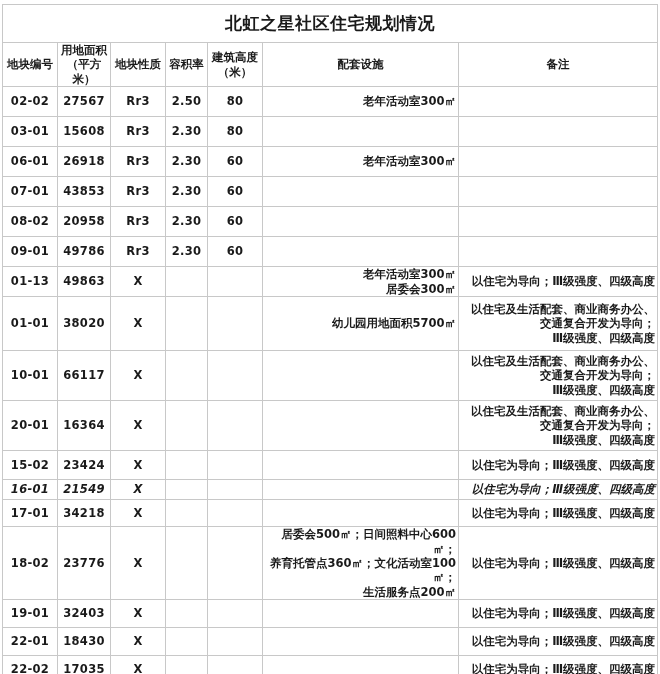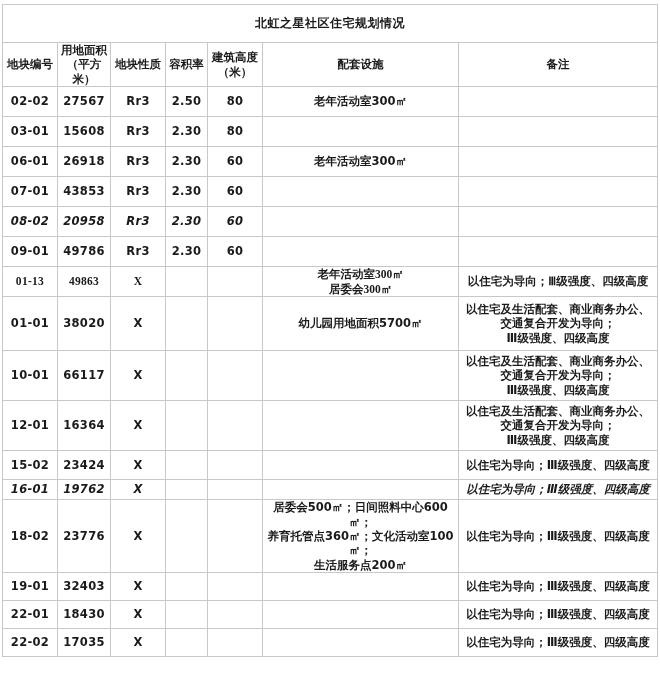--- a/index.html
+++ b/index.html
@@ -46,21 +46,21 @@
   col.c-area   { width: 53px; }
   col.c-nature { width: 55px; }
   col.c-far    { width: 42px; }
   col.c-height { width: 55px; }
   col.c-fac    { width: 196px; }
   col.c-remark { width: 199px; }
 
   
   .title-cell {
     height: 37px;
-    font-size: 12px;
+    font-size: 17px;
     font-weight: bold;
     letter-spacing: 0.5px;
     padding: 0 4px;
   }
 
   
   .head-row th {
     height: 38px;
     font-size: 11.5px;
     font-weight: bold;
@@ -71,21 +71,21 @@
   }
 
   
   .body-row td {
     font-size: 11.5px;
   }
   .cell-num { font-size: 11.5px; letter-spacing: 0.3px; }
   .cell-fac { font-size: 11px; line-height: 1.45; }
   .cell-remark { font-size: 11px; line-height: 1.45; }
 
-  .ml { display: block; }
+  .ml { display: block; text-align: right; }
 </style>
 </head>
 <body>
 
 <div class="sheet">
   <table class="plan-table">
     <colgroup>
       <col class="c-code">
       <col class="c-area">
       <col class="c-nature">
@@ -156,39 +156,39 @@
         </tr>
         <tr class="body-row" style="height: 30px; margin-top: 39px;">
           <td class="cell-num">07-01</td>
           <td class="cell-num">43853</td>
           <td class="cell-num">Rr3</td>
           <td class="cell-num">2.30</td>
           <td class="cell-num">60</td>
           <td class="cell-fac"></td>
           <td class="cell-remark"></td>
         </tr>
-        <tr class="body-row" style="height: 30px; font-style: italic;">
+        <tr class="body-row" style="height: 30px;">
           <td class="cell-num">08-02</td>
           <td class="cell-num">20958</td>
           <td class="cell-num">Rr3</td>
           <td class="cell-num">2.30</td>
           <td class="cell-num">60</td>
           <td class="cell-fac"></td>
           <td class="cell-remark"></td>
         </tr>
         <tr class="body-row" style="height: 30px; padding-left: 15px;">
           <td class="cell-num">09-01</td>
           <td class="cell-num">49786</td>
           <td class="cell-num">Rr3</td>
           <td class="cell-num">2.30</td>
           <td class="cell-num">60</td>
           <td class="cell-fac"></td>
           <td class="cell-remark"></td>
         </tr>
-        <tr class="body-row" style="height: 30px; font-family: Liberation Serif, serif;">
+        <tr class="body-row" style="height: 30px;">
           <td class="cell-num">01-13</td>
           <td class="cell-num">49863</td>
           <td class="cell-num">X</td>
           <td class="cell-num"></td>
           <td class="cell-num"></td>
           <td class="cell-fac">
             <span class="ml">老年活动室300㎡</span>
             <span class="ml">居委会300㎡</span>
           </td>
           <td class="cell-remark">
@@ -217,21 +217,21 @@
           <td class="cell-num"></td>
           <td class="cell-num"></td>
           <td class="cell-fac"></td>
           <td class="cell-remark">
             <span class="ml">以住宅及生活配套、商业商务办公、</span>
             <span class="ml">交通复合开发为导向；</span>
             <span class="ml">Ⅲ级强度、四级高度</span>
           </td>
         </tr>
         <tr class="body-row" style="height: 50px;">
-          <td class="cell-num">12-01</td>
+          <td class="cell-num">20-01</td>
           <td class="cell-num">16364</td>
           <td class="cell-num">X</td>
           <td class="cell-num"></td>
           <td class="cell-num"></td>
           <td class="cell-fac"></td>
           <td class="cell-remark">
             <span class="ml">以住宅及生活配套、商业商务办公、</span>
             <span class="ml">交通复合开发为导向；</span>
             <span class="ml">Ⅲ级强度、四级高度</span>
           </td>
@@ -242,21 +242,32 @@
           <td class="cell-num">X</td>
           <td class="cell-num"></td>
           <td class="cell-num"></td>
           <td class="cell-fac"></td>
           <td class="cell-remark">
             <span class="ml">以住宅为导向；Ⅲ级强度、四级高度</span>
           </td>
         </tr>
         <tr class="body-row" style="height: 20px; font-style: italic;">
           <td class="cell-num">16-01</td>
-          <td class="cell-num">19762</td>
+          <td class="cell-num">21549</td>
+          <td class="cell-num">X</td>
+          <td class="cell-num"></td>
+          <td class="cell-num"></td>
+          <td class="cell-fac"></td>
+          <td class="cell-remark">
+            <span class="ml">以住宅为导向；Ⅲ级强度、四级高度</span>
+          </td>
+        </tr>
+        <tr class="body-row" style="height: 27px;">
+          <td class="cell-num">17-01</td>
+          <td class="cell-num">34218</td>
           <td class="cell-num">X</td>
           <td class="cell-num"></td>
           <td class="cell-num"></td>
           <td class="cell-fac"></td>
           <td class="cell-remark">
             <span class="ml">以住宅为导向；Ⅲ级强度、四级高度</span>
           </td>
         </tr>
         <tr class="body-row" style="height: 50px;">
           <td class="cell-num">18-02</td>

